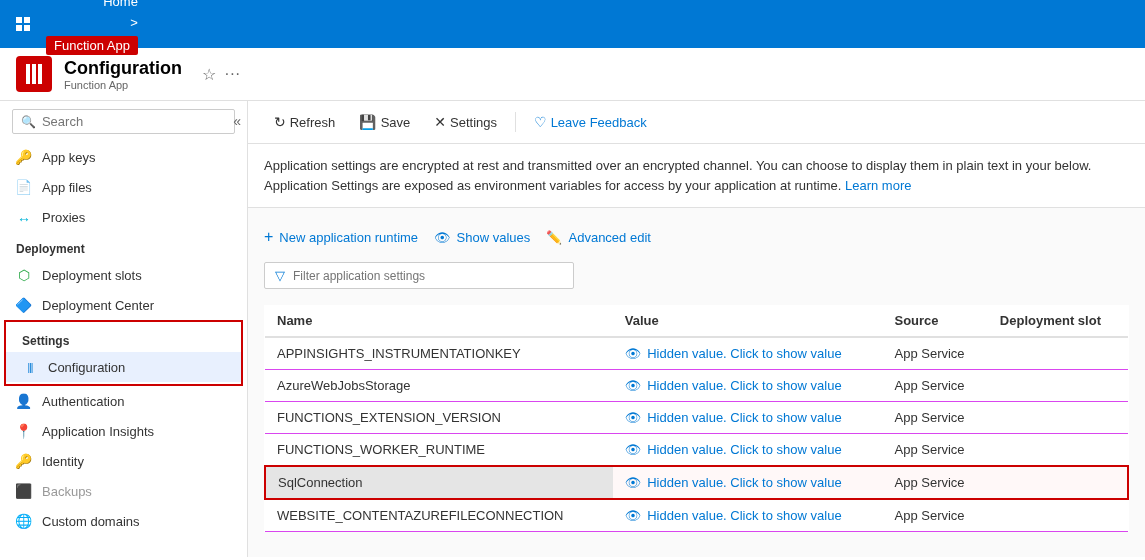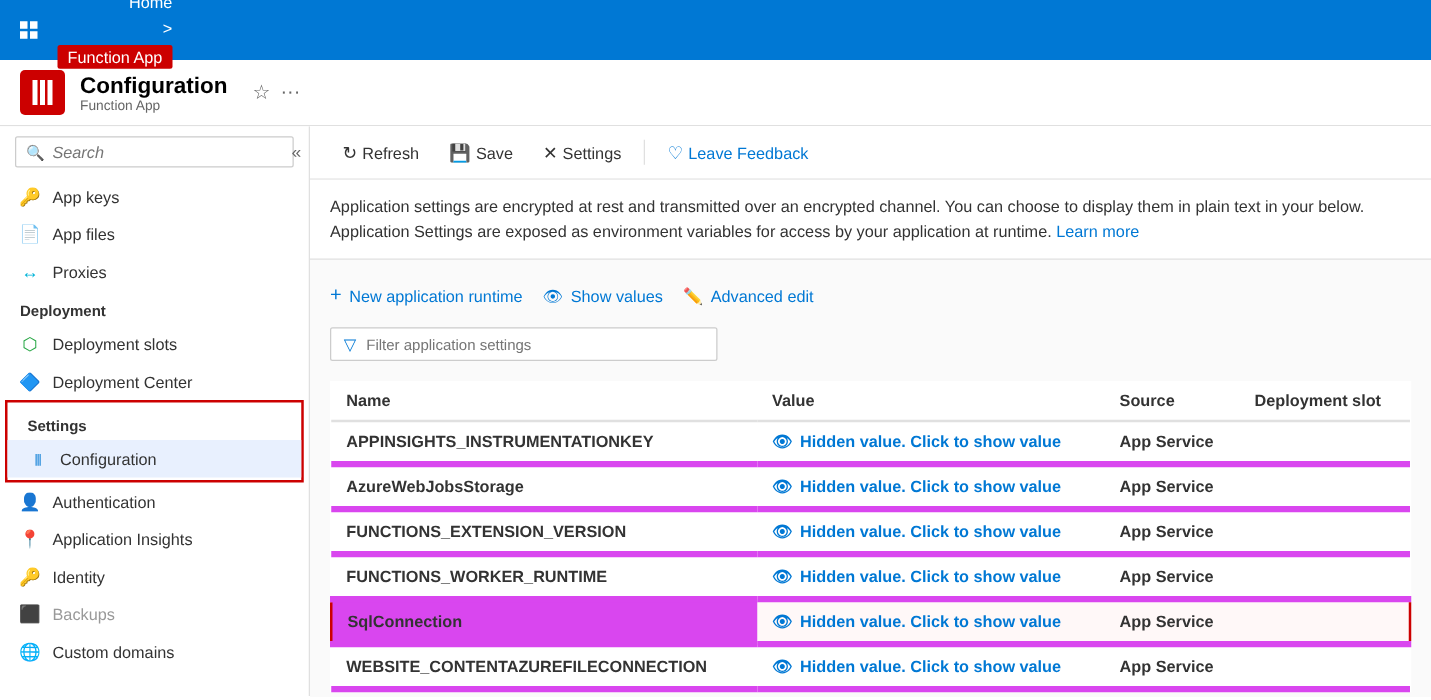--- a/index.html
+++ b/index.html
@@ -114,21 +114,20 @@
       padding: 4px 8px;
       gap: 6px;
       background: #fff;
     }
     .search-box input {
       border: none;
       outline: none;
       font-size: 13px;
       flex: 1;
       color: #333;
-      font-style: italic;
     }
     .search-icon { color: #666; font-size: 12px; }
 
     .sidebar-item {
       display: flex;
       align-items: center;
       gap: 10px;
       padding: 7px 16px;
       cursor: pointer;
       color: #333;
@@ -256,23 +255,22 @@
       padding: 8px 12px;
       font-weight: 600;
       font-size: 13px;
       color: #333;
       border-bottom: 2px solid #e0e0e0;
       background: #fff;
     }
     .settings-table td {
       padding: 8px 12px;
       font-size: 13px;
-      border-bottom: 5px solid #d946ef;
-      color: #333;
-      font-weight: bold;
+      border-bottom: 1px solid #d946ef;
+      color: #333;
     }
     .hidden-value {
       color: #0078d4;
       cursor: pointer;
       display: flex;
       align-items: center;
       gap: 6px;
     }
     .eye-icon { font-size: 13px; }
   </style>
@@ -473,21 +471,21 @@
               <td style="cursor: pointer;">
                 <span class="hidden-value">
                   <span class="eye-icon">👁</span>
                   <span>Hidden value. Click to show value</span>
                 </span>
               </td>
               <td>App Service</td>
               <td></td>
             </tr>
             <tr style="border: 2px solid rgb(204, 0, 0); background: rgb(255, 248, 248);">
-              <td style="background: #d946ef;">SqlConnection</td>
+              <td style="background: #e5e5e5;">SqlConnection</td>
               <td style="cursor: pointer; background: rgb(255, 248, 248);">
                 <span class="hidden-value">
                   <span class="eye-icon">👁</span>
                   <span>Hidden value. Click to show value</span>
                 </span>
               </td>
               <td style="background: rgb(255, 248, 248);">App Service</td>
               <td style="background: rgb(255, 248, 248);"></td>
             </tr>
             <tr>

